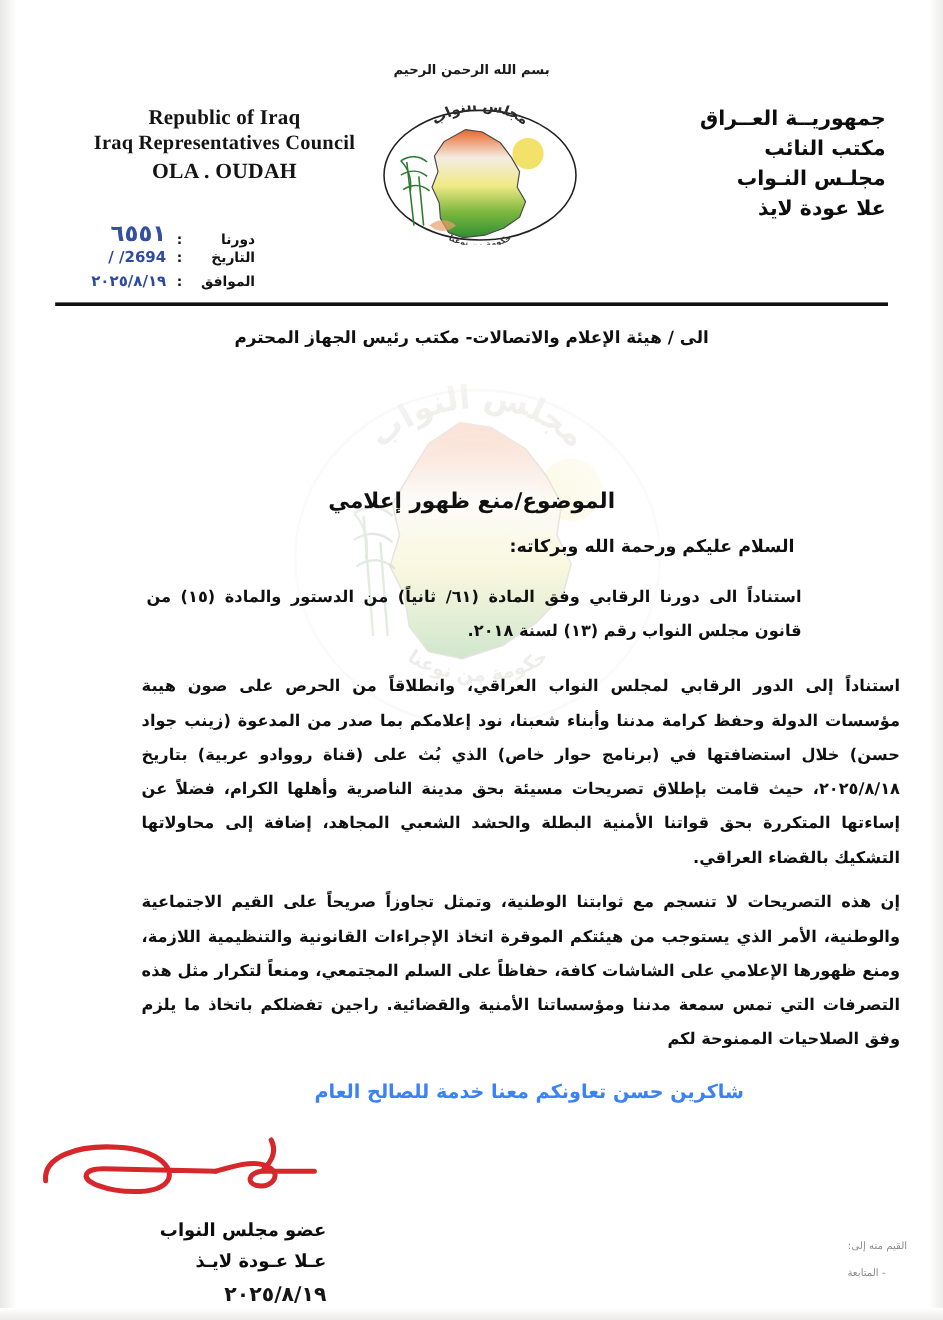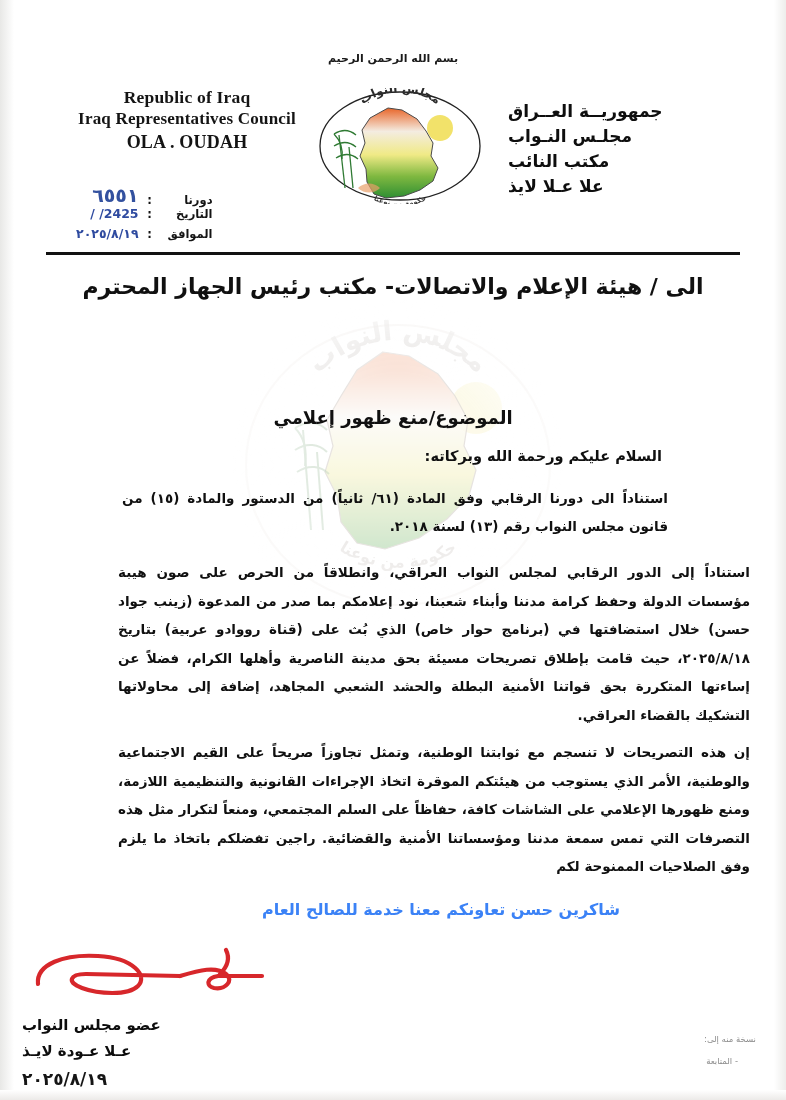--- a/index.html
+++ b/index.html
@@ -68,24 +68,24 @@
   .header-en .name-line { font-size: 18px; padding-top: 1px; }
 
   .emblem-wrap {
     position: absolute;
     left: 312px; top: 88px;
     width: 176px; height: 116px;
   }
 
   .header-ar {
     position: absolute;
-    right: 48px; top: 99px;
+    right: 48px; top: 87px;
     width: 230px;
     direction: rtl;
-    text-align: left;
+    text-align: right;
     font-family: "DejaVu Sans", sans-serif;
     font-weight: 700;
     font-size: 17px;
     line-height: 25px;
     color: #0e0e0e;
     letter-spacing: 0.5px;
   }
 
   
   .ref-block {
@@ -131,21 +131,21 @@
   }
 
   
   .to-line {
     position: absolute;
     top: 274px; left: 0; width: 786px;
     text-align: center;
     direction: rtl;
     font-family: "DejaVu Sans", sans-serif;
     font-weight: 700;
-    font-size: 22px;
+    font-size: 14px;
     color: #101010;
   }
 
   .subject-line {
     position: absolute;
     top: 360px; left: 0; width: 786px;
     text-align: center;
     direction: rtl;
     font-family: "DejaVu Sans", sans-serif;
     font-weight: 700;
@@ -196,21 +196,21 @@
     font-size: 16px;
     color: #3b82f6;
     padding-left: 48px;
   }
 
   
   .signature-block {
     position: absolute;
     left: 22px; top: 946px;
     width: 250px;
-    text-align: left;
+    text-align: right;
     direction: rtl;
   }
   .sig-mark {
     position: absolute;
     left: 8px; top: -6px;
     width: 240px; height: 74px;
     pointer-events: none;
   }
   .sig-lines {
     position: relative;
@@ -335,35 +335,35 @@
         <textPath href="#embArc" startOffset="50%" text-anchor="middle">مجلس النواب</textPath>
       </text>
       <text font-family="DejaVu Sans, sans-serif" font-size="7" font-weight="700" fill="#3a3a3a" letter-spacing="0.8">
         <textPath href="#embArcBot" startOffset="50%" text-anchor="middle">حكومة من نوعنا</textPath>
       </text>
     </svg>
   </div>
 
   <div class="header-ar">
     <div>جمهوريــة العــراق</div>
+    <div>مكتب النائب</div>
     <div>مجلـس النـواب</div>
-    <div>مكتب النائب</div>
-    <div>علا عـلا لايذ</div>
+    <div>علا عودة لايذ</div>
   </div>
 
   <div class="ref-block">
     <div class="ref-row">
       <span class="ref-label">دورنا</span>
       <span class="ref-colon">:</span>
       <span class="ref-value handwritten">٦٥٥١</span>
     </div>
     <div class="ref-row">
       <span class="ref-label">التاريخ</span>
       <span class="ref-colon">:</span>
-      <span class="ref-value">/   /2425</span>
+      <span class="ref-value">/   /2694</span>
     </div>
     <div class="ref-row">
       <span class="ref-label">الموافق</span>
       <span class="ref-colon">:</span>
       <span class="ref-value">٢٠٢٥/٨/١٩</span>
     </div>
   </div>
 
   <div class="rule"></div>
 
@@ -392,17 +392,17 @@
       </svg>
     </div>
     <div class="sig-lines">
       <div>عضو مجلس النواب</div>
       <div class="sig-name">عـلا عـودة لايـذ</div>
       <div class="sig-date">٢٠٢٥/٨/١٩</div>
     </div>
   </div>
 
   <div class="cc-note">
-    <div>نسخة منه إلى:</div>
+    <div>القيم منه إلى:</div>
     <div class="cc-item">-      المتابعة</div>
   </div>
 
 </div>
 
 </body></html>

